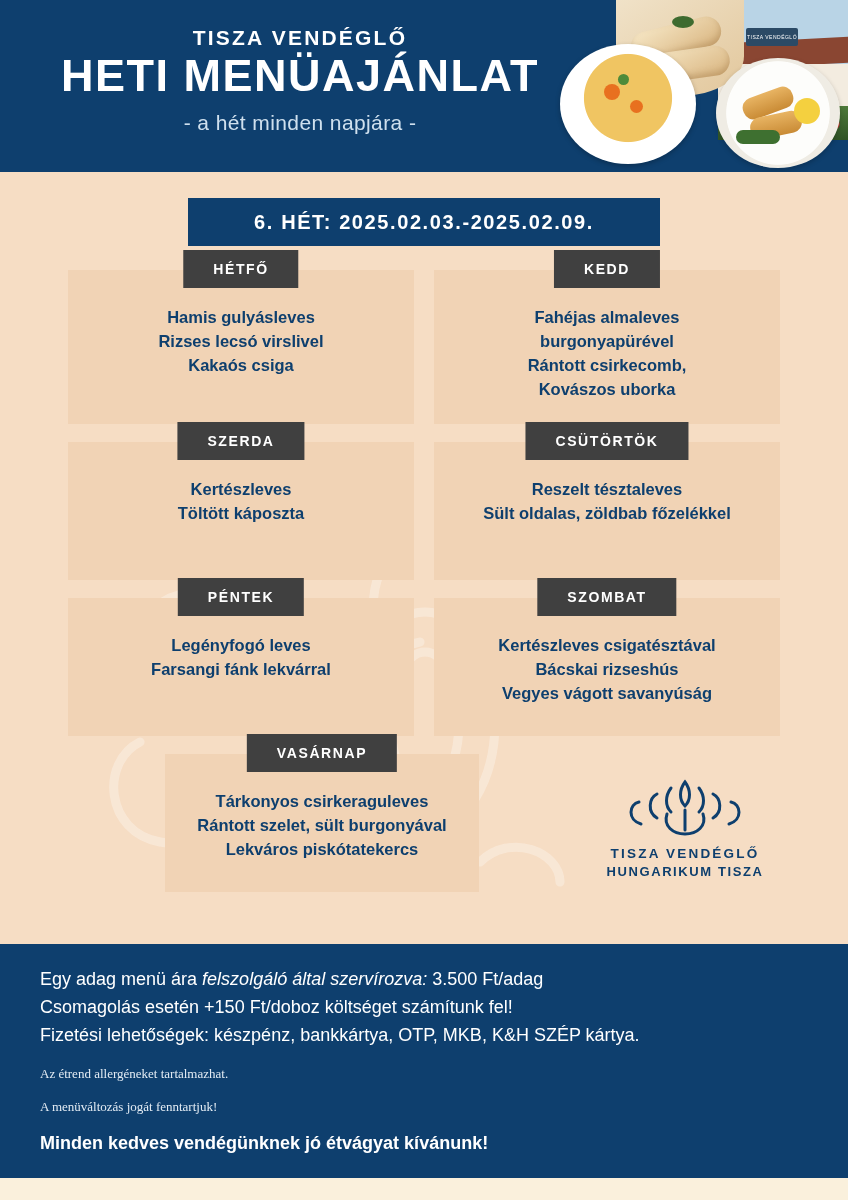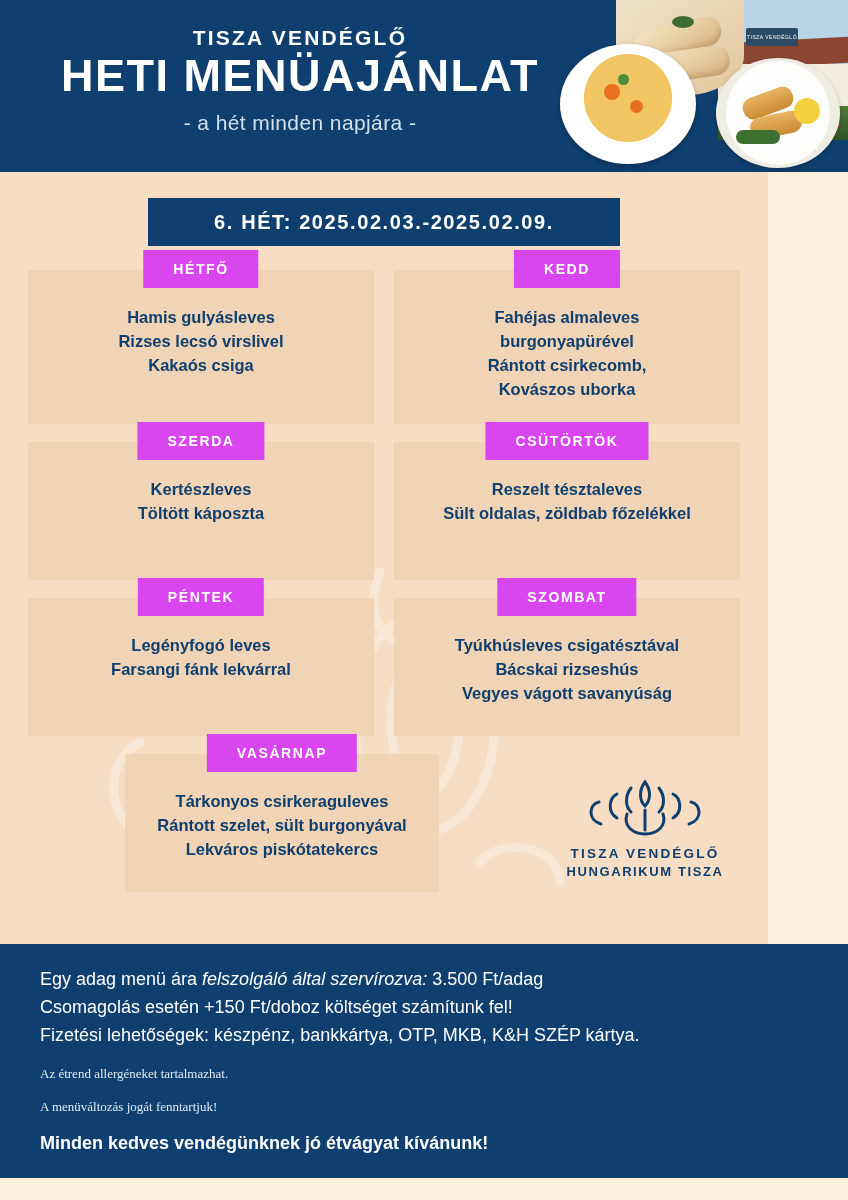--- a/index.html
+++ b/index.html
@@ -121,21 +121,21 @@
   }
   .photo-fish .fillet { position:absolute; width:52px; height:22px; border-radius:10px; background:linear-gradient(#e8b463,#c98b35); }
   .photo-fish .f1 { left:26px; top:34px; transform:rotate(-20deg); }
   .photo-fish .f2 { left:34px; top:56px; transform:rotate(-12deg); }
   .photo-fish .lemon { position:absolute; left:78px; top:40px; width:26px; height:26px; border-radius:50%; background:#f4d03f; }
   .photo-fish .parsley { position:absolute; left:20px; top:72px; width:44px; height:14px; border-radius:7px; background:#3e7030; }
 
   
   .body-wrap {
     position: relative;
-    width: 768px;
+    width: 848px;
     height: 772px;
     background: #f6ddc4;
     overflow: hidden;
   }
   .watermark {
     position: absolute;
     left: 80px; top: 360px;
     width: 690px; height: 380px;
     opacity: .30;
     pointer-events: none;
@@ -168,21 +168,21 @@
     background: #f1d3b5;
     padding: 36px 14px 22px;
     min-height: 138px;
     text-align: center;
   }
   .card.center-single { flex: 0 0 314px; margin: 0 auto; }
   .day-tag {
     position: absolute;
     top: -20px; left: 50%;
     transform: translateX(-50%);
-    background: #d946ef;
+    background: #404040;
     color: #fff;
     font-size: 14px;
     font-weight: bold;
     letter-spacing: 1.6px;
     padding: 11px 30px;
     white-space: nowrap;
   }
   .dish {
     color: #0e3f6e;
     font-size: 16.5px;
@@ -317,21 +317,21 @@
       </div>
 
       <div class="row">
         <div class="card">
           <div class="day-tag">PÉNTEK</div>
           <div class="dish">Legényfogó leves</div>
           <div class="dish">Farsangi fánk lekvárral</div>
         </div>
         <div class="card">
           <div class="day-tag">SZOMBAT</div>
-          <div class="dish">Tyúkhúsleves csigatésztával</div>
+          <div class="dish">Kertészleves csigatésztával</div>
           <div class="dish">Bácskai rizseshús</div>
           <div class="dish">Vegyes vágott savanyúság</div>
         </div>
       </div>
 
       <div class="row-sunday">
         <div class="card center-single">
           <div class="day-tag">VASÁRNAP</div>
           <div class="dish">Tárkonyos csirkeraguleves</div>
           <div class="dish">Rántott szelet, sült burgonyával</div>

